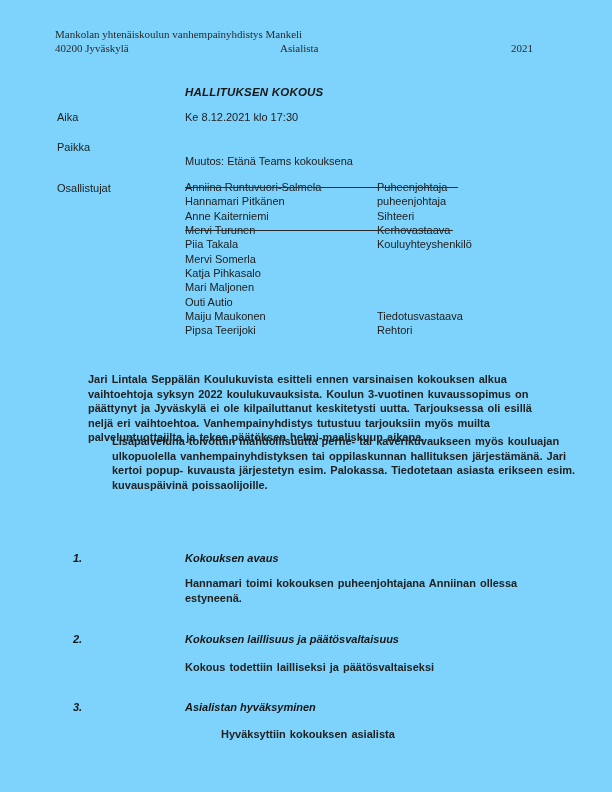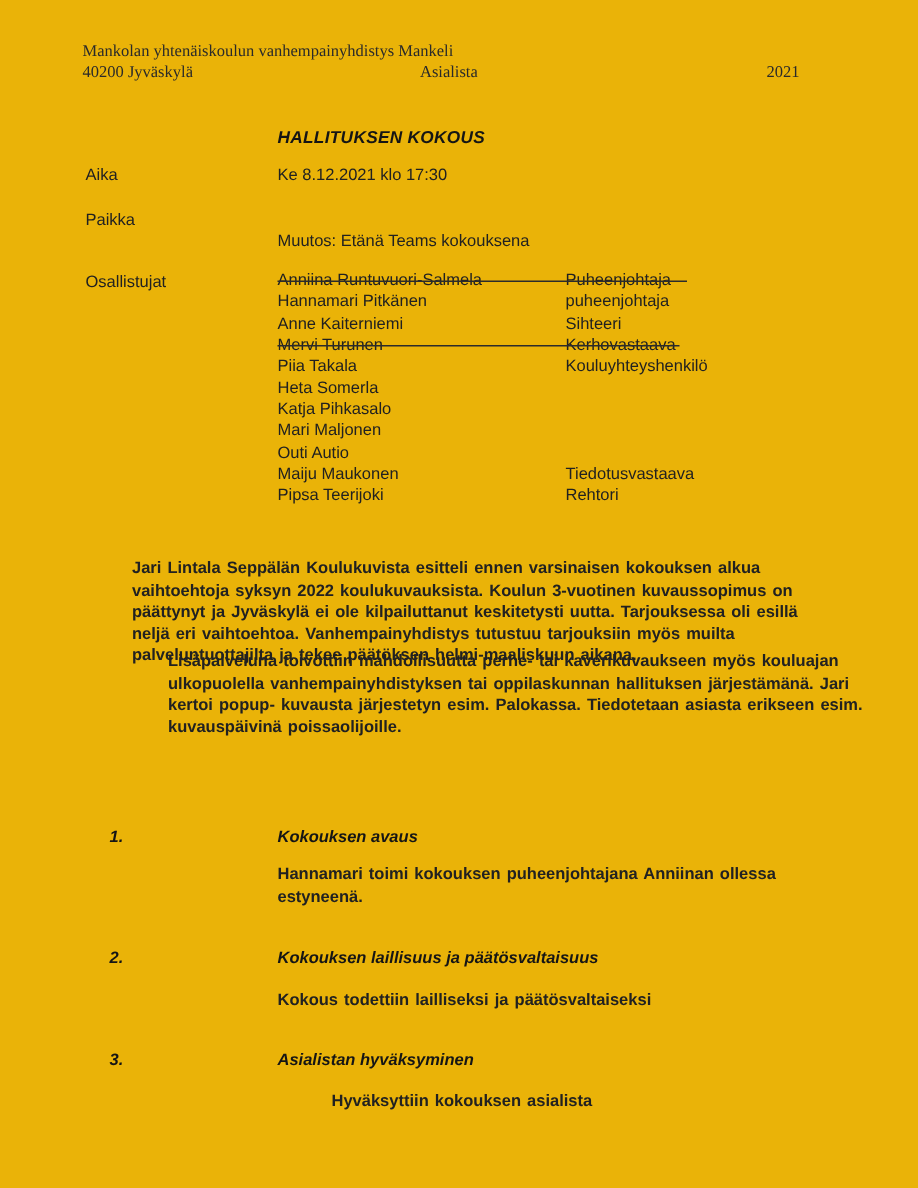--- a/index.html
+++ b/index.html
@@ -1,20 +1,20 @@
 <!DOCTYPE html>
 <html><head>
 <meta charset="utf-8">
 <style>
   html, body { margin: 0; padding: 0; background: #ffffff; }
   .page {
     position: relative;
     width: 612px;
     height: 792px;
-    background: #eab308;
+    background: #7dd3fc;
     overflow: hidden;
     font-family: "Liberation Sans", sans-serif;
     font-size: 11px;
     color: #212121;
   }
   .abs { position: absolute; }
   .serif { font-family: "Liberation Serif", serif; color: #2a2a2a; }
   .bold { font-weight: bold; color: #151515; font-style: italic; }
   .single { line-height: 14px; white-space: nowrap; }
   .ml { white-space: pre-line; line-height: 14.6px; word-spacing: 1px; font-weight: bold; }
@@ -92,21 +92,21 @@
       <span class="p-name">Anne Kaiterniemi</span><span class="p-role">Sihteeri</span>
     </div>
     <div class="p-row s3">
       <span class="p-name">Mervi Turunen</span><span class="p-role">Kerhovastaava</span>
       <span class="strike-line"></span>
     </div>
     <div class="p-row">
       <span class="p-name">Piia Takala</span><span class="p-role">Kouluyhteyshenkilö</span>
     </div>
     <div class="p-row">
-      <span class="p-name">Heta Somerla</span><span class="p-role"></span>
+      <span class="p-name">Mervi Somerla</span><span class="p-role"></span>
     </div>
     <div class="p-row">
       <span class="p-name">Katja Pihkasalo</span><span class="p-role"></span>
     </div>
     <div class="p-row">
       <span class="p-name">Mari Maljonen</span><span class="p-role"></span>
     </div>
     <div class="p-row">
       <span class="p-name">Outi Autio</span><span class="p-role"></span>
     </div>

